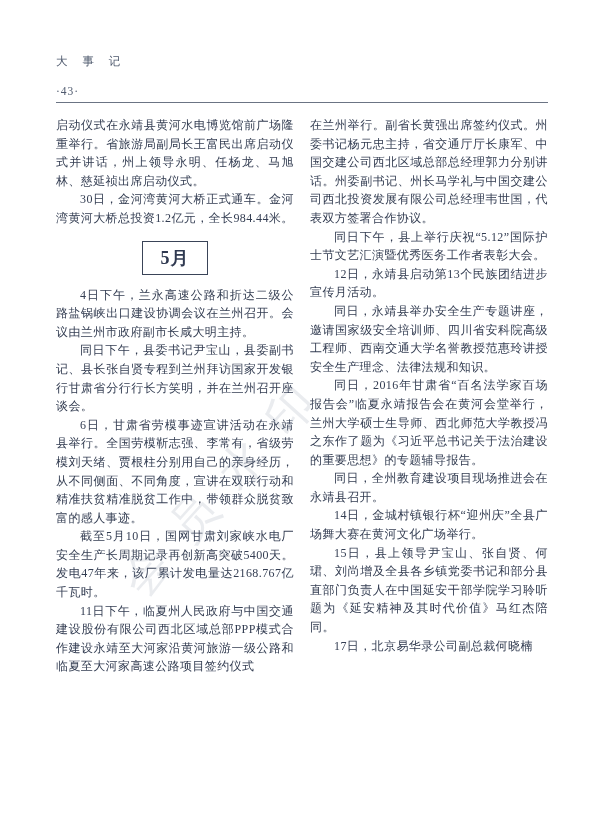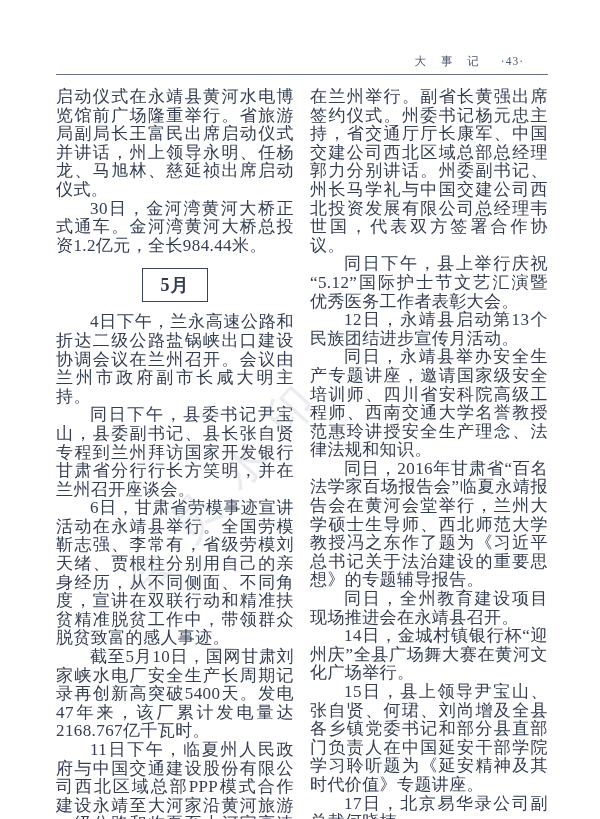--- a/index.html
+++ b/index.html
@@ -14,39 +14,40 @@
     font-family:"Liberation Serif","DejaVu Serif",serif;
   }
   .header{
     display:flex;
     justify-content:flex-end;
     align-items:baseline;
     gap:16px;
     color:#4f5a6e;
     font-size:11.5px;
     padding-right:24px;
+    flex-direction:column;
   }
   .header .h-title{letter-spacing:6px;}
   .header .h-page{letter-spacing:1px;}
   .rule{
     border-bottom:1px solid #6b7484;
     margin-top:5px;
   }
   .columns{
     display:flex;
     gap:16px;
     margin-top:13px;
   }
   .col{
     flex:1 1 0;
     min-width:0;
   }
   .para{
     margin:0;
-    font-size:17px;
+    font-size:12px;
     line-height:18.6px;
     color:#333d52;
     text-align:justify;
     letter-spacing:0.4px;
   }
   .indent{text-indent:2em;}
   .month-box-wrap{
     display:flex;
     justify-content:center;
     margin:13px 0 11px 0;
@@ -106,21 +107,21 @@
     </div>
 
     <div class="col">
       <p class="para">在兰州举行。副省长黄强出席签约仪式。州委书记杨元忠主持，省交通厅厅长康军、中国交建公司西北区域总部总经理郭力分别讲话。州委副书记、州长马学礼与中国交建公司西北投资发展有限公司总经理韦世国，代表双方签署合作协议。</p>
       <p class="para indent">同日下午，县上举行庆祝“5.12”国际护士节文艺汇演暨优秀医务工作者表彰大会。</p>
       <p class="para indent">12日，永靖县启动第13个民族团结进步宣传月活动。</p>
       <p class="para indent">同日，永靖县举办安全生产专题讲座，邀请国家级安全培训师、四川省安科院高级工程师、西南交通大学名誉教授范惠玲讲授安全生产理念、法律法规和知识。</p>
       <p class="para indent">同日，2016年甘肃省“百名法学家百场报告会”临夏永靖报告会在黄河会堂举行，兰州大学硕士生导师、西北师范大学教授冯之东作了题为《习近平总书记关于法治建设的重要思想》的专题辅导报告。</p>
       <p class="para indent">同日，全州教育建设项目现场推进会在永靖县召开。</p>
       <p class="para indent">14日，金城村镇银行杯“迎州庆”全县广场舞大赛在黄河文化广场举行。</p>
-      <p class="para indent">15日，县上领导尹宝山、张自贤、何珺、刘尚增及全县各乡镇党委书记和部分县直部门负责人在中国延安干部学院学习聆听题为《延安精神及其时代价值》专题讲座。</p>
+      <p class="para indent">15日，县上领导尹宝山、张自贤、何珺、刘尚增及全县各乡镇党委书记和部分县直部门负责人在中国延安干部学院学习聆听题为《延安精神及其时代价值》马红杰陪同。</p>
       <p class="para indent">17日，北京易华录公司副总裁何晓楠</p>
     </div>
 
   </div>
 
   <div class="watermark">会员水印</div>
 
 </div>
 
 </body></html>

